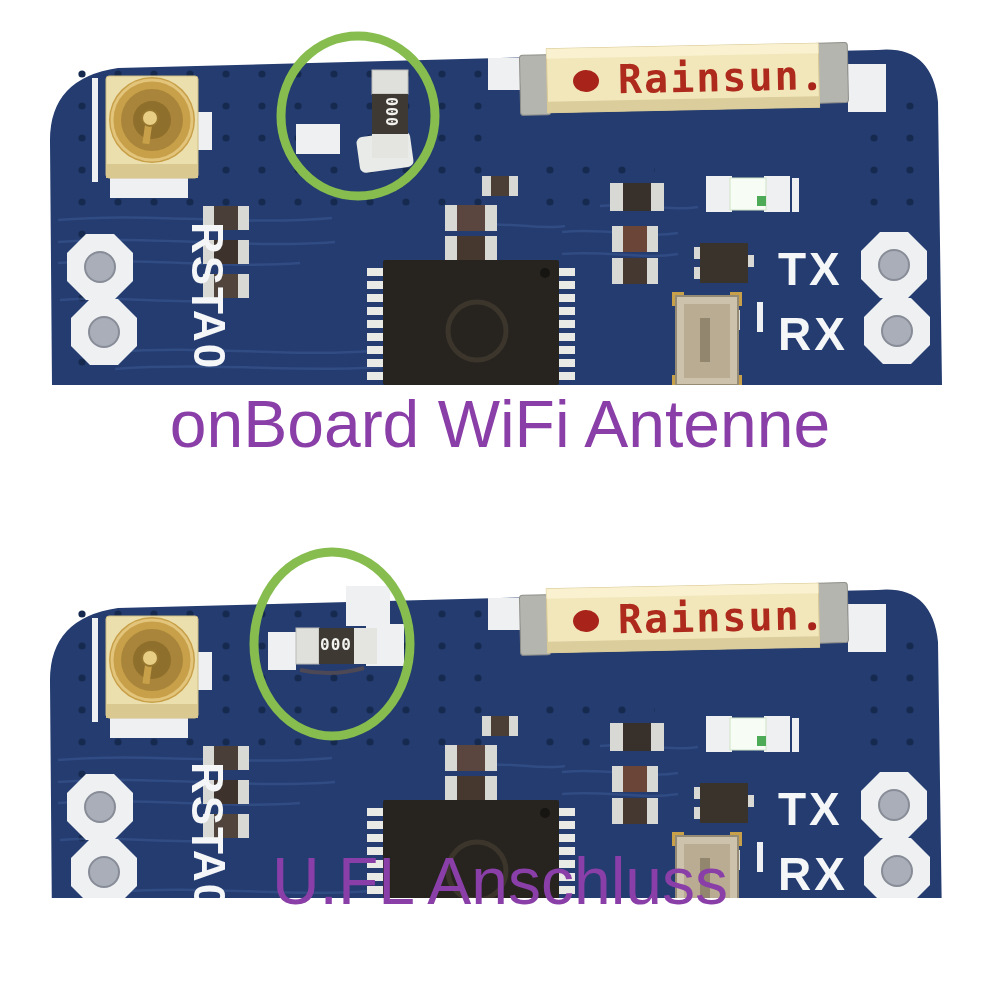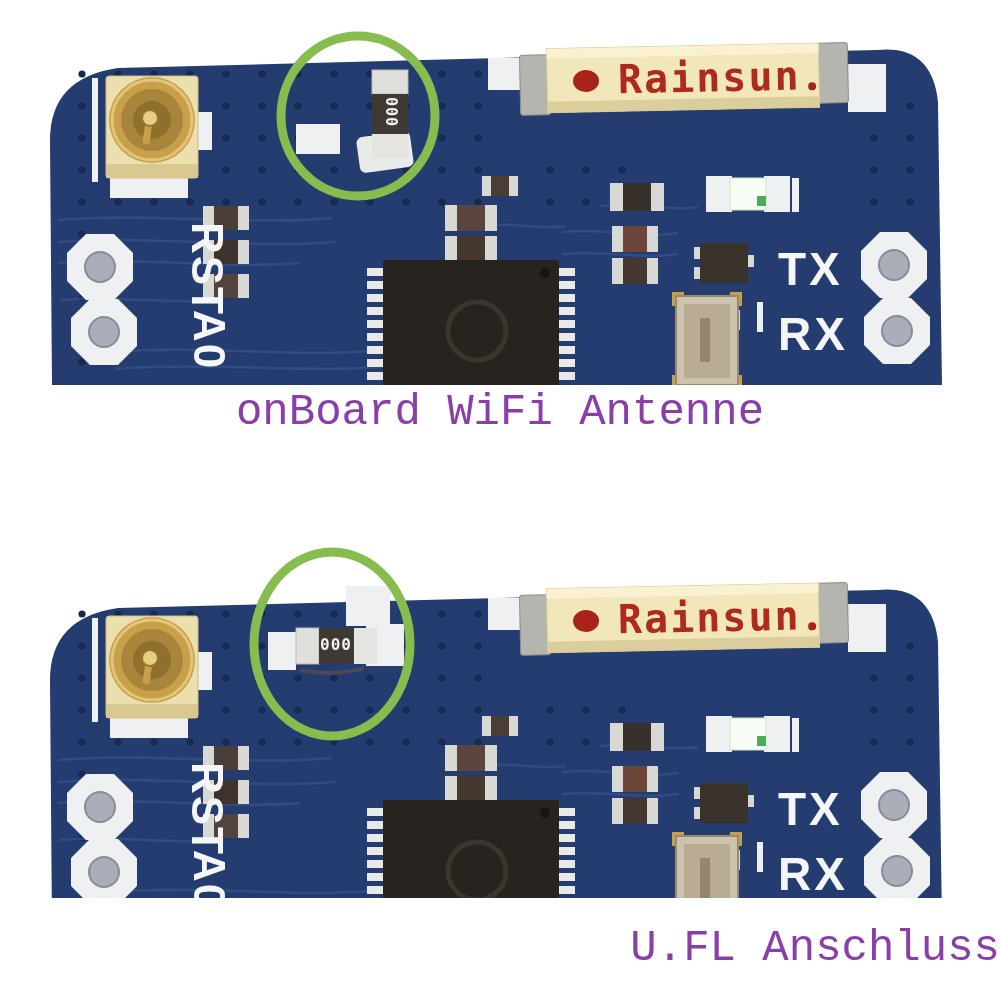--- a/index.html
+++ b/index.html
@@ -2,24 +2,24 @@
 <html><head>
 <meta charset="utf-8">
 <style>
   html,body{margin:0;padding:0;background:#fff;}
   .page{position:relative;width:1000px;height:1000px;background:#ffffff;overflow:hidden;
         font-family:"Liberation Sans",sans-serif;}
   .photo{position:absolute;left:0;display:block;}
   #photo-top{top:0;}
   #photo-bottom{top:540px;}
   .caption{position:absolute;left:0;width:100%;text-align:center;
-           color:#8a3ea8;font-size:44px;font-weight:400;line-height:1.1;
-           font-family:Liberation Mono, monospace;}
+           color:#8a3ea8;font-size:66px;font-weight:400;line-height:1.1;
+           font-family:Liberation Sans, sans-serif;}
   #caption-top{top:388px;}
-  #caption-bottom{top:924px;text-align:right;}
+  #caption-bottom{top:845px;}
   svg text{user-select:none;}
 </style>
 </head>
 <body>
 
 <div class="page">
 
   <svg width="0" height="0" style="position:absolute" aria-hidden="true">
     <defs>
       <pattern id="dots" width="36" height="32" patternUnits="userSpaceOnUse">

